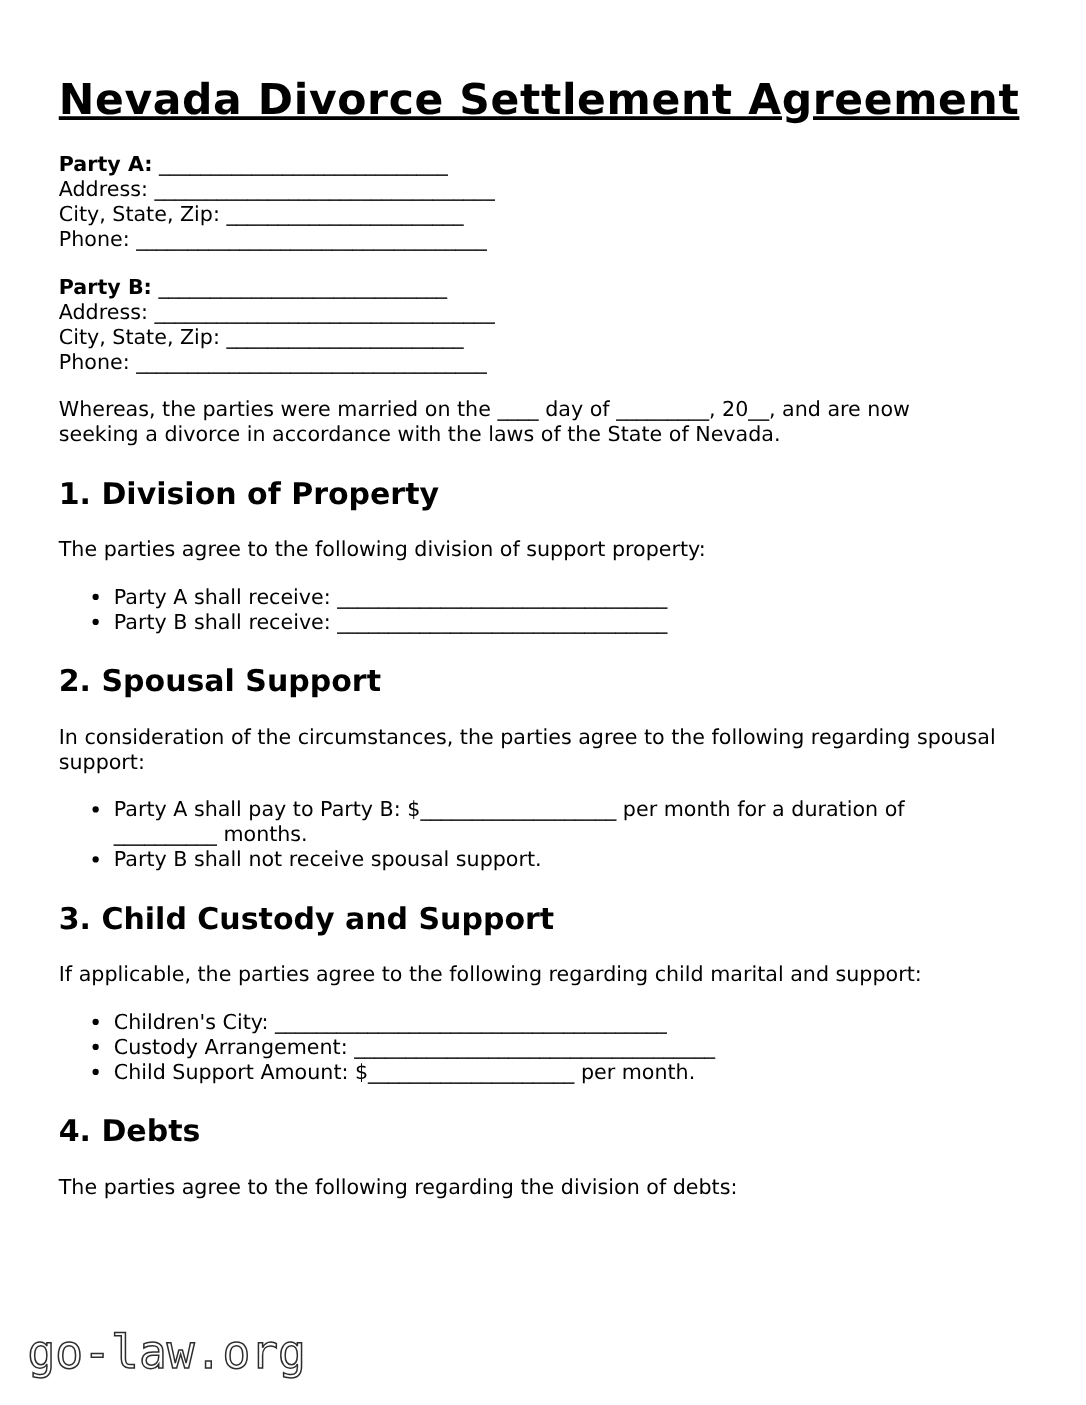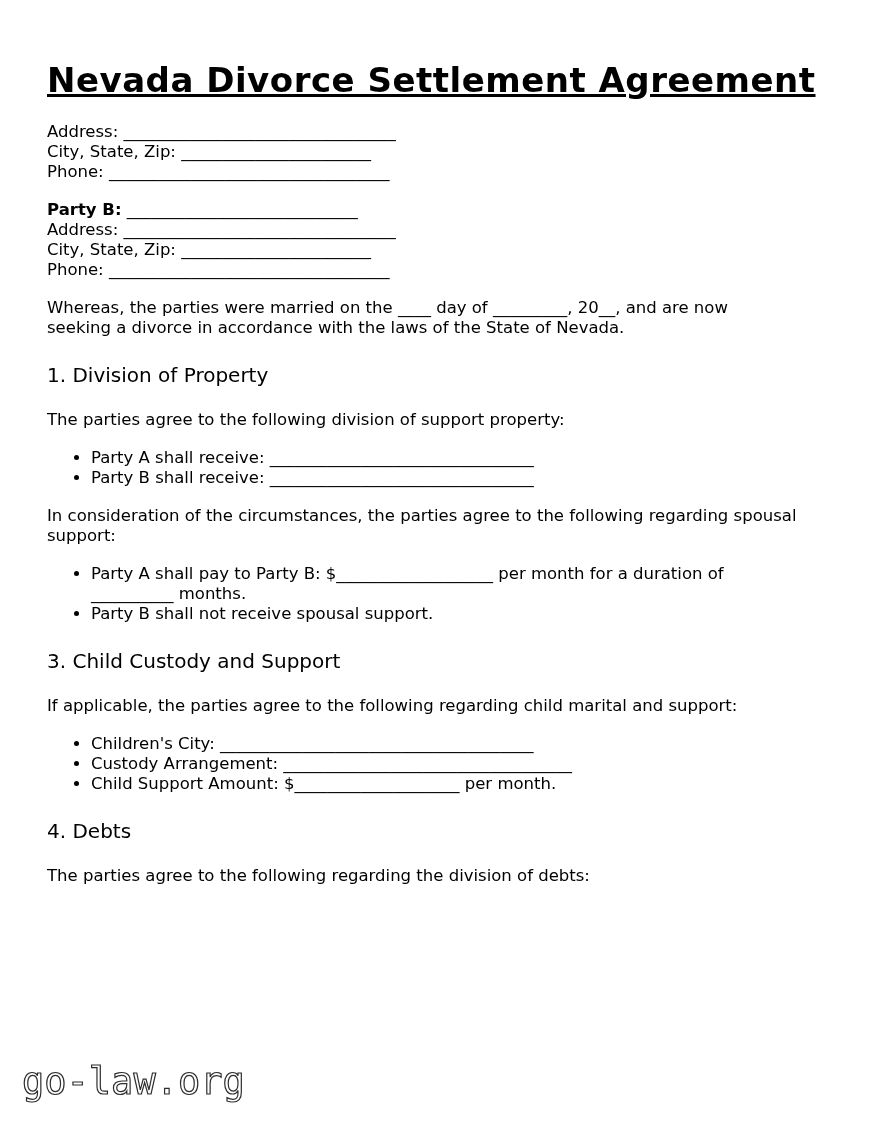--- a/index.html
+++ b/index.html
@@ -34,23 +34,23 @@
     margin: 0 0 18px 0;
   }
   .party-block {
     font-size: 16.5px;
     line-height: 20px;
     margin: 0 0 18px 0;
   }
   .party-block .line { white-space: nowrap; }
   .bold-label { font-weight: bold; }
   h2.section-heading {
-    font-size: 20px;
+    font-size: 24px;
     line-height: 30px;
-    font-weight: normal;
+    font-weight: bold;
     margin: 22px 0 20px 0;
   }
   ul.bullet-list {
     margin: 0 0 18px 0;
     padding-left: 44px;
     font-size: 16.5px;
     line-height: 20px;
     list-style: disc outside;
   }
   ul.bullet-list li { padding-left: 0; }
@@ -77,20 +77,21 @@
 <body>
 
 <div class="watermark">go-law.org</div>
 
 <div class="page">
 
   <h1 class="doc-title">Nevada Divorce Settlement Agreement</h1>
 
 
   <div class="party-block">
+    <div class="line"><span class="bold-label">Party A:</span> <span>____________________________</span></div>
     <div>
         <div class="line"><span>Address:</span> <span>_________________________________</span></div>
         <div class="line"><span>City, State, Zip:</span> <span>_______________________</span></div>
         <div class="line"><span>Phone:</span> <span>__________________________________</span></div>
       </div>
   </div>
 
   <div class="party-block">
     <div class="line"><span class="bold-label">Party B:</span> <span>____________________________</span></div>
     <div>
@@ -103,20 +104,21 @@
   <p class="body-text">Whereas, the parties were married on the ____ day of _________, 20__, and are now<br>seeking a divorce in accordance with the laws of the State of Nevada.</p>
 
 
   <div id="sections">
       <h2 class="section-heading">1. Division of Property</h2>
       <p class="body-text">The parties agree to the following division of support property:</p>
       <ul class="bullet-list">
         <li>Party A shall receive: ________________________________</li>
         <li>Party B shall receive: ________________________________</li>
       </ul>
+      <h2 class="section-heading">2. Spousal Support</h2>
       <p class="body-text">In consideration of the circumstances, the parties agree to the following regarding spousal<br>support:</p>
       <ul class="bullet-list">
         <li>Party A shall pay to Party B: $___________________ per month for a duration of<br>__________ months.</li>
         <li>Party B shall not receive spousal support.</li>
       </ul>
       <h2 class="section-heading">3. Child Custody and Support</h2>
       <p class="body-text">If applicable, the parties agree to the following regarding child marital and support:</p>
       <ul class="bullet-list">
         <li>Children's City: ______________________________________</li>
         <li>Custody Arrangement: ___________________________________</li>

